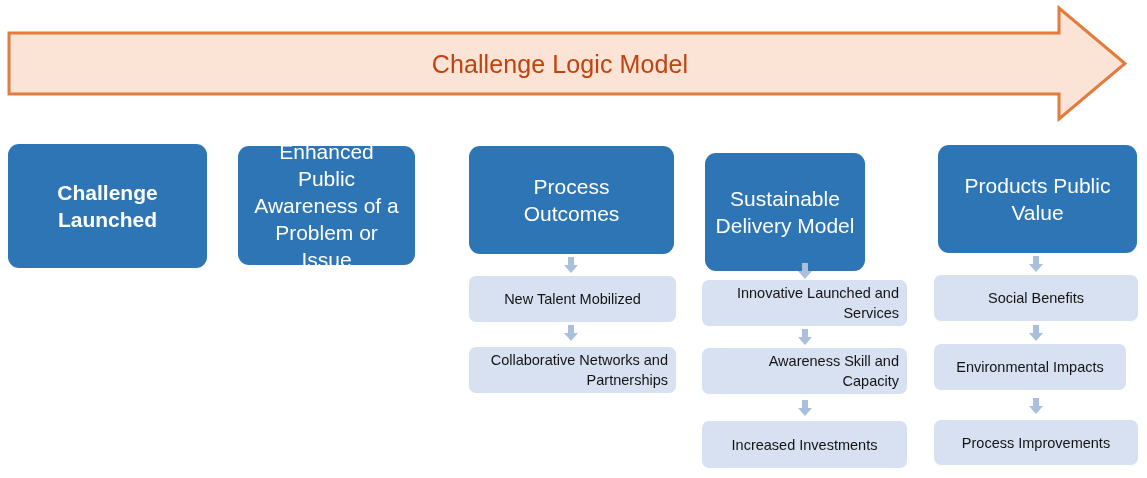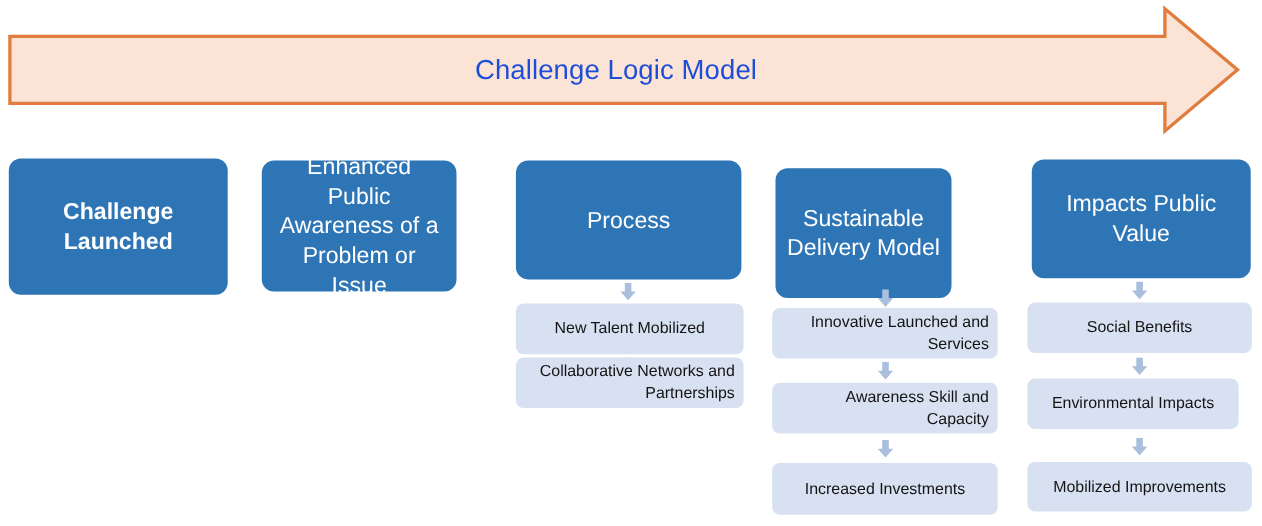--- a/index.html
+++ b/index.html
@@ -11,21 +11,21 @@
   }
   #stage{position:relative;width:1147px;height:478px;}
 
   
   .banner{position:absolute;left:0;top:0;width:1147px;height:130px;}
   .banner svg{display:block;}
   .banner-title{
     position:absolute;left:0;top:50px;width:1120px;
     text-align:center;
     font-size:25px;
-    color:#1d4ed8;
+    color:#c2410c;
     letter-spacing:.1px;
     line-height:28px;
     white-space:nowrap;
   }
 
   
   .mainbox{
     position:absolute;
     background:#2E75B6;
     border-radius:11px;
@@ -79,38 +79,39 @@
     <span>
       <span>Enhanced Public</span><br>
       <span>Awareness of a</span><br>
       <span>Problem or Issue</span>
     </span>
   </div>
 
   <div class="mainbox" style="left:469px;top:146px;width:205px;height:108px;justify-content:center;">
     <span>
       <span>Process</span><br>
+      <span>Outcomes</span>
     </span>
   </div>
 
   <div class="conn" style="left:563px;top:257px;">
     <svg width="16" height="17" viewBox="0 0 16 17" xmlns="http://www.w3.org/2000/svg">
       <polygon points="5,0 11,0 11,8 15,8 8,16 1,8 5,8" fill="#A9BFDC"></polygon>
     </svg>
   </div>
 
   <div class="subbox" style="left:469px;top:276px;width:207px;height:46px;">New Talent Mobilized</div>
 
   <div class="conn" style="left:563px;top:325px;">
     <svg width="16" height="17" viewBox="0 0 16 17" xmlns="http://www.w3.org/2000/svg">
       <polygon points="5,0 11,0 11,8 15,8 8,16 1,8 5,8" fill="#A9BFDC"></polygon>
     </svg>
   </div>
 
-  <div class="subbox" style="left:469px;top:325px;width:207px;height:46px;">Collaborative Networks and Partnerships</div>
+  <div class="subbox" style="left:469px;top:347px;width:207px;height:46px;">Collaborative Networks and Partnerships</div>
 
   <div class="mainbox" style="left:705px;top:153px;width:160px;height:118px;">
     <span>
       <span>Sustainable</span><br>
       <span>Delivery Model</span>
     </span>
   </div>
 
   <div class="conn" style="left:797px;top:263px;">
     <svg width="16" height="17" viewBox="0 0 16 17" xmlns="http://www.w3.org/2000/svg">
@@ -131,21 +132,21 @@
   <div class="conn" style="left:797px;top:400px;">
     <svg width="16" height="17" viewBox="0 0 16 17" xmlns="http://www.w3.org/2000/svg">
       <polygon points="5,0 11,0 11,8 15,8 8,16 1,8 5,8" fill="#A9BFDC"></polygon>
     </svg>
   </div>
 
   <div class="subbox" style="left:702px;top:421px;width:205px;height:47px;">Increased Investments</div>
 
   <div class="mainbox" style="left:938px;top:145px;width:199px;height:108px;">
     <span>
-      <span>Impacts Public</span><br>
+      <span>Products Public</span><br>
       <span>Value</span>
     </span>
   </div>
 
   <div class="conn" style="left:1028px;top:256px;">
     <svg width="16" height="17" viewBox="0 0 16 17" xmlns="http://www.w3.org/2000/svg">
       <polygon points="5,0 11,0 11,8 15,8 8,16 1,8 5,8" fill="#A9BFDC"></polygon>
     </svg>
   </div>
 
@@ -158,15 +159,15 @@
   </div>
 
   <div class="subbox" style="left:934px;top:344px;width:192px;height:46px;">Environmental Impacts</div>
 
   <div class="conn" style="left:1028px;top:398px;">
     <svg width="16" height="17" viewBox="0 0 16 17" xmlns="http://www.w3.org/2000/svg">
       <polygon points="5,0 11,0 11,8 15,8 8,16 1,8 5,8" fill="#A9BFDC"></polygon>
     </svg>
   </div>
 
-  <div class="subbox" style="left:934px;top:420px;width:204px;height:45px;">Mobilized Improvements</div>
+  <div class="subbox" style="left:934px;top:420px;width:204px;height:45px;">Process Improvements</div>
 
 </div>
 
 </body></html>

